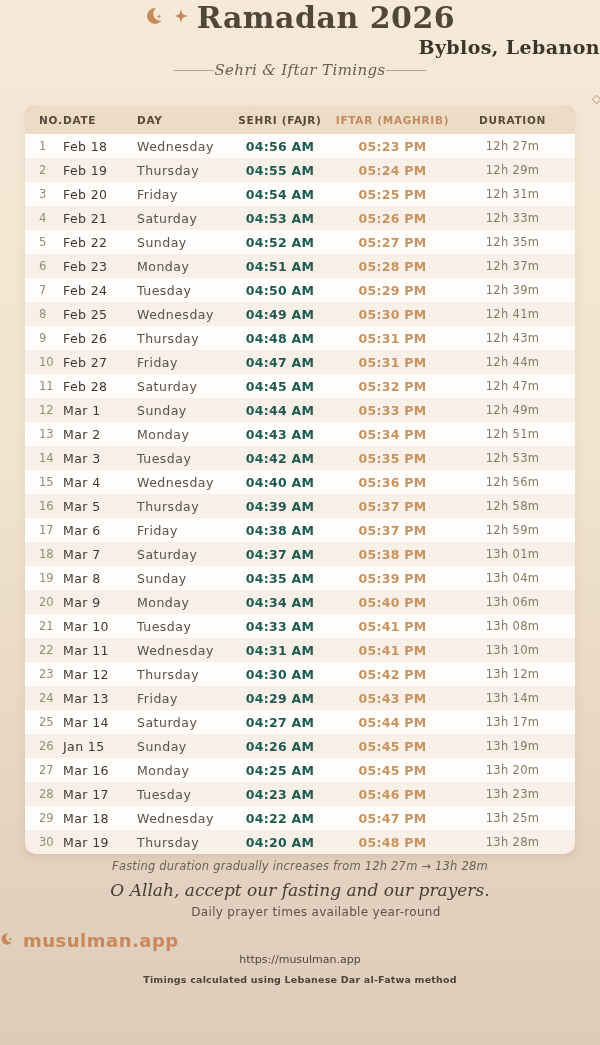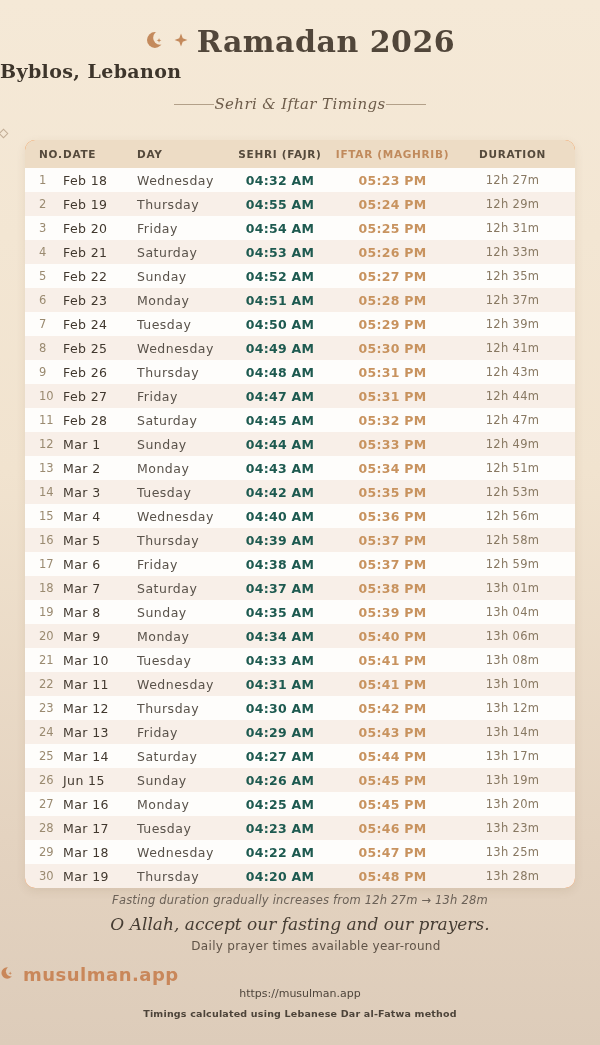--- a/index.html
+++ b/index.html
@@ -6,32 +6,32 @@
   body {
     width: 600px; height: 1045px;
     font-family: "DejaVu Sans", "Liberation Sans", sans-serif;
     background: linear-gradient(180deg, #f5e9d7 0%, #f1e3cf 45%, #e4d3c0 80%, #ddccba 100%);
     overflow: hidden;
     -webkit-font-smoothing: antialiased;
   }
   .page { width: 600px; height: 1045px; display: flex; flex-direction: column; }
 
   
-  .page-header { text-align: left; padding-top: 24px; }
+  .page-header { text-align: right; }
   .title-row { display: flex; align-items: center; justify-content: center; gap: 9px; }
   .title-icons { display: flex; align-items: center; gap: 7px; }
   h1.title {
     margin: 0; font-family: "DejaVu Serif", "Liberation Serif", serif;
     font-size: 30px; font-weight: 600; color: #51463a; letter-spacing: 0.5px;
   }
   .city {
     margin-top: 1px; font-family: "DejaVu Serif", "Liberation Serif", serif;
     font-size: 19px; font-weight: 700; color: #3d352b; letter-spacing: 0.4px;
   }
-  .subtitle-row { margin-top: 13px; display: flex; align-items: center; justify-content: center; }
+  .subtitle-row { margin-top: 3px; display: flex; align-items: center; justify-content: center; }
   .subtitle-line { width: 40px; height: 1px; background: #b3a089; }
   .subtitle {
     font-family: "DejaVu Serif", "Liberation Serif", serif; font-style: italic;
     font-size: 15px; color: #6d5c4a; letter-spacing: 0.4px;
   }
   .meta { margin-top: 9px; font-size: 11.5px; color: #6f5f4c; letter-spacing: 0.2px; }
   .diamond-wrap { margin-top: 9px; height: 10px; }
   .diamond {
     display: inline-block; width: 5px; height: 5px;
     border: 1px solid #c2ad96; transform: rotate(45deg); background: transparent;
@@ -120,21 +120,21 @@
       <div class="th c-sehri">SEHRI (FAJR)</div>
       <div class="th c-iftar">IFTAR (MAGHRIB)</div>
       <div class="th c-duration">DURATION</div>
     </div>
     <div class="tbody">
 
         <div class="tr">
           <div class="td c-no">1</div>
           <div class="td c-date">Feb 18</div>
           <div class="td c-day">Wednesday</div>
-          <div class="td c-sehri">04:32 AM</div>
+          <div class="td c-sehri">04:56 AM</div>
           <div class="td c-iftar">05:23 PM</div>
           <div class="td c-duration">12h 27m</div>
         </div>
 
         <div class="tr alt">
           <div class="td c-no">2</div>
           <div class="td c-date">Feb 19</div>
           <div class="td c-day">Thursday</div>
           <div class="td c-sehri">04:55 AM</div>
           <div class="td c-iftar">05:24 PM</div>
@@ -343,21 +343,21 @@
           <div class="td c-no">25</div>
           <div class="td c-date">Mar 14</div>
           <div class="td c-day">Saturday</div>
           <div class="td c-sehri">04:27 AM</div>
           <div class="td c-iftar">05:44 PM</div>
           <div class="td c-duration">13h 17m</div>
         </div>
 
         <div class="tr alt">
           <div class="td c-no">26</div>
-          <div class="td c-date">Jun 15</div>
+          <div class="td c-date">Jan 15</div>
           <div class="td c-day">Sunday</div>
           <div class="td c-sehri">04:26 AM</div>
           <div class="td c-iftar">05:45 PM</div>
           <div class="td c-duration">13h 19m</div>
         </div>
 
         <div class="tr">
           <div class="td c-no">27</div>
           <div class="td c-date">Mar 16</div>
           <div class="td c-day">Monday</div>

